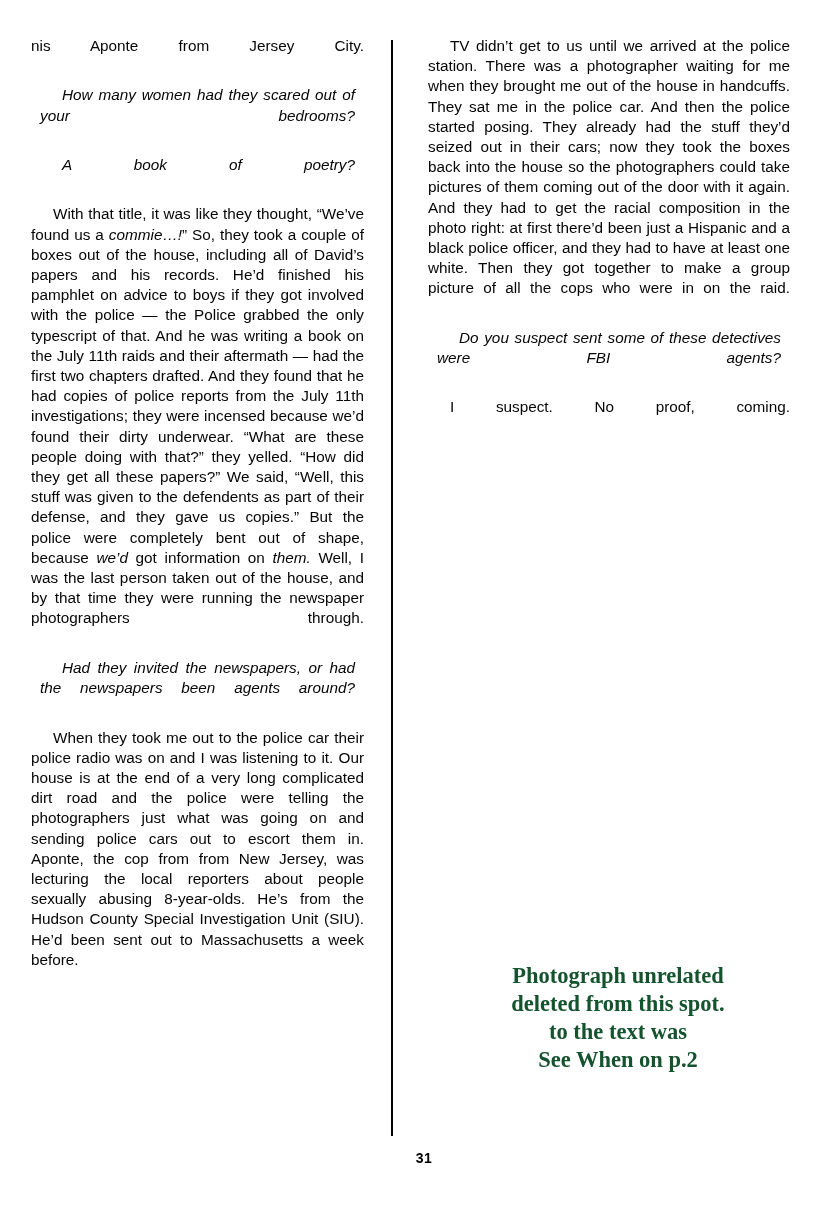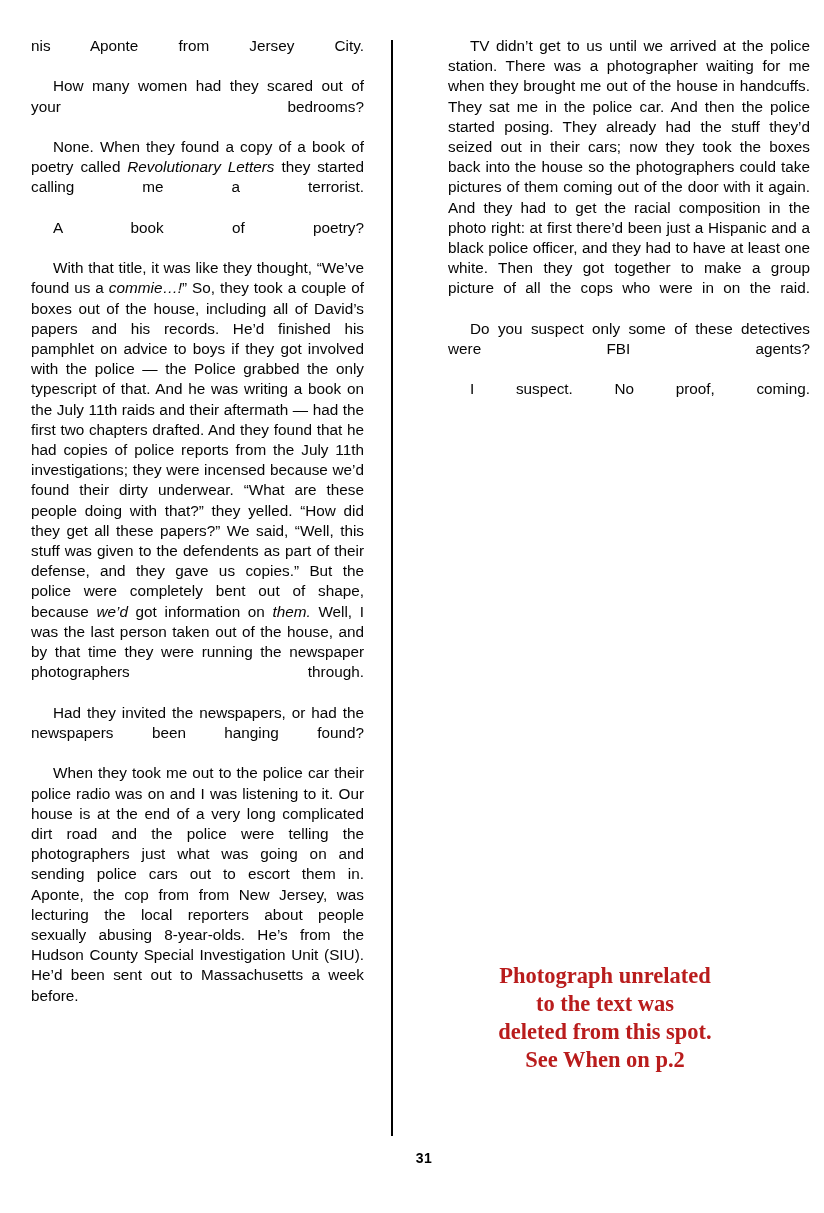--- a/index.html
+++ b/index.html
@@ -30,32 +30,33 @@
     position: absolute;
     top: 36px;
     font-family: "Liberation Sans", sans-serif;
     font-size: 15.3px;
     line-height: 20.2px;
     text-align: justify;
     text-justify: inter-word;
     color: #050505;
   }
   .col-left  { left: 31px;  width: 333px; }
-  .col-right { left: 448px; width: 362px; }
+  .col-right { left: 428px; width: 362px; }
 
   .para {
     margin: 0;
     text-indent: 22px;
     text-align: justify;
   }
   .para.noindent { text-indent: 0; }
 
   
   .q {
-    margin: 0;
+    margin: 9px;
+    font-style: italic;
     text-indent: 22px;
     text-align: justify;
   }
 
   .it { font-style: italic; }
 
   
   .para::after, .q::after {
     content: "";
     display: inline-block;
@@ -68,29 +69,29 @@
     left: 391px;
     top: 40px;
     width: 2px;
     height: 1096px;
     background: #000000;
   }
 
   
   .photo-note {
     position: absolute;
-    left: 424px;
+    left: 437px;
     top: 962px;
     width: 362px;
     text-align: center;
     font-family: "Liberation Serif", serif;
     font-weight: bold;
     font-size: 22.5px;
     line-height: 28px;
-    color: #b91c1c;
+    color: #14532d;
   }
   .photo-note div { white-space: nowrap; }
 
   
   .folio {
     position: absolute;
     left: 12px;
     top: 1150px;
     width: 824px;
     text-align: center;
@@ -106,47 +107,46 @@
 
 <div class="page">
 
   <div class="col col-left">
 
     <p class="para noindent">nis Aponte from Jersey City.</p>
 
 
     <p class="q">How many women had they scared out of your bedrooms?</p>
 
-    <p class="para"><span>None. When they found a copy of a book of poetry called </span><span class="it">Revolutionary Letters</span><span> they started calling me a terrorist.</span></p>
 
     <p class="q">A book of poetry?</p>
 
     <p class="para"><span>With that title, it was like they thought, “We’ve found us a </span><span class="it">commie…!</span><span>” So, they took a couple of boxes out of the house, including all of David’s papers and his records. He’d finished his pamphlet on advice to boys if they got involved with the police — the Police grabbed the only typescript of that. And he was writing a book on the July 11th raids and their aftermath — had the first two chapters drafted. And they found that he had copies of police reports from the July 11th investigations; they were incensed because we’d found their dirty underwear. “What are these people doing with that?” they yelled. “How did they get all these papers?” We said, “Well, this stuff was given to the defendents as part of their defense, and they gave us copies.” But the police were completely bent out of shape, because </span><span class="it">we’d</span><span> got information on </span><span class="it">them.</span><span> Well, I was the last person taken out of the house, and by that time they were running the newspaper photographers through.</span></p>
 
-    <p class="q">Had they invited the newspapers, or had the newspapers been hanging found?</p>
+    <p class="q">Had they invited the newspapers, or had the newspapers been agents around?</p>
 
     <p class="para">When they took me out to the police car their police radio was on and I was listening to it. Our house is at the end of a very long complicated dirt road and the police were telling the photographers just what was going on and sending police cars out to escort them in. Aponte, the cop from from New Jersey, was lecturing the local reporters about people sexually abusing 8-year-olds. He’s from the Hudson County Special Investigation Unit (SIU). He’d been sent out to Massachusetts a week before.</p>
 
   </div>
 
   <div class="divider"></div>
 
   <div class="col col-right">
 
     <p class="para">TV didn’t get to us until we arrived at the police station. There was a photographer waiting for me when they brought me out of the house in handcuffs. They sat me in the police car. And then the police started posing. They already had the stuff they’d seized out in their cars; now they took the boxes back into the house so the photographers could take pictures of them coming out of the door with it again. And they had to get the racial composition in the photo right: at first there’d been just a Hispanic and a black police officer, and they had to have at least one white. Then they got together to make a group picture of all the cops who were in on the raid.</p>
 
-    <p class="q">Do you suspect only some of these detectives were FBI agents?</p>
+    <p class="q">Do you suspect sent some of these detectives were FBI agents?</p>
 
     <p class="para">I suspect. No proof, coming.</p>
 
 
   </div>
 
   <div class="photo-note">
     <div>Photograph unrelated</div>
+    <div>deleted from this spot.</div>
     <div>to the text was</div>
-    <div>deleted from this spot.</div>
     <div>See When on p.2</div>
   </div>
 
   <div class="folio">31</div>
 
 </div>
 
 </body></html>

